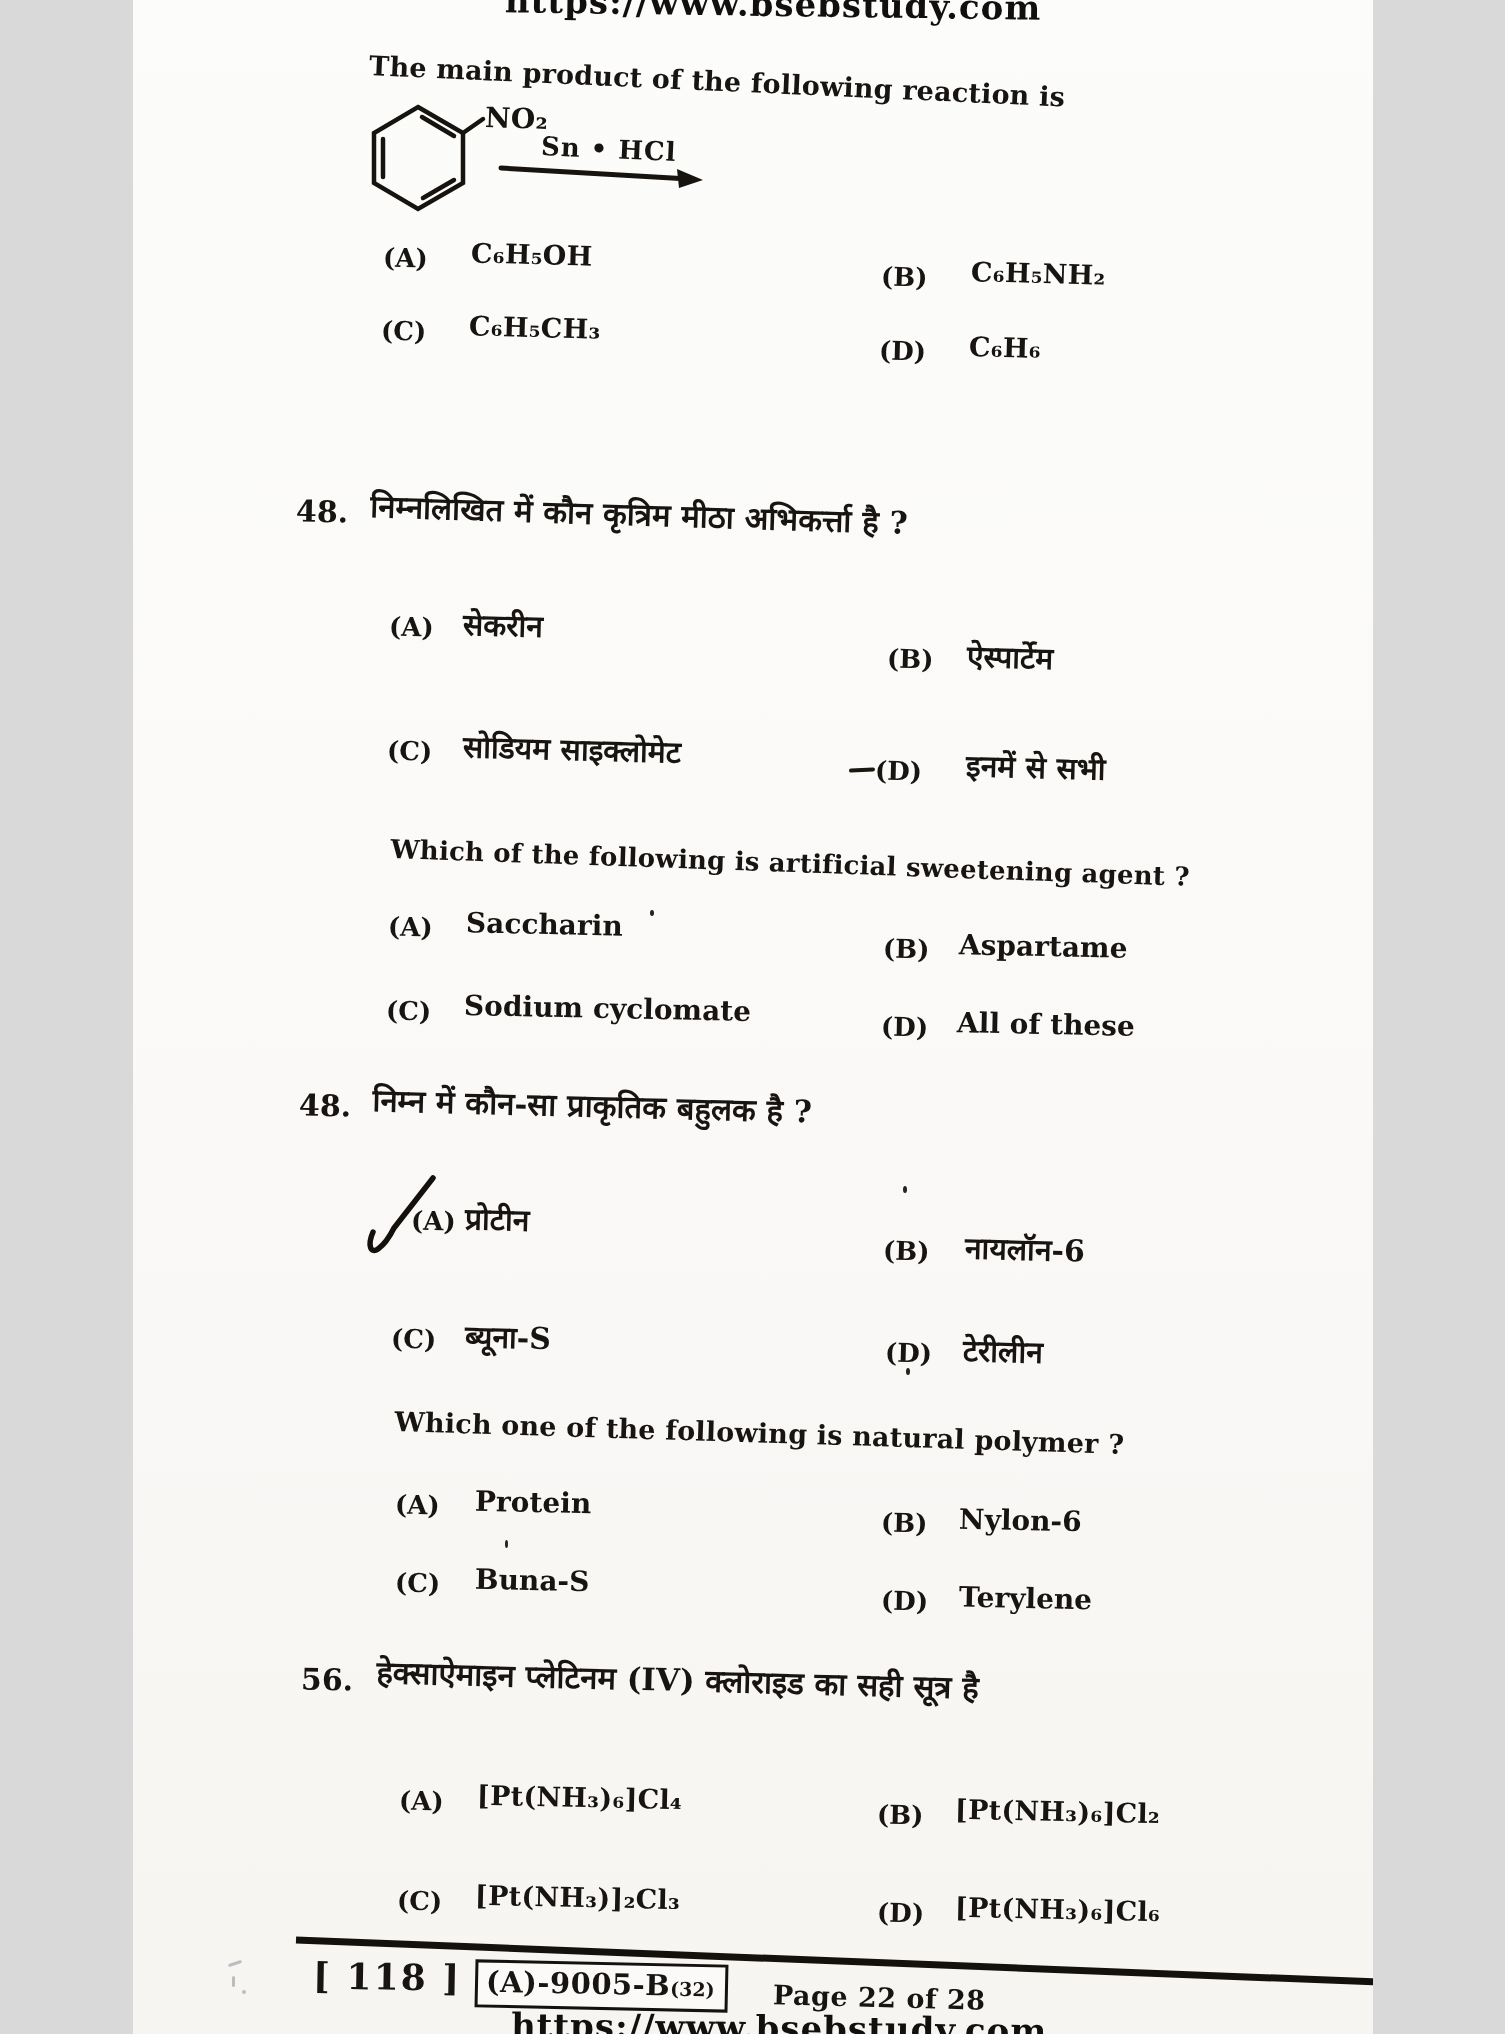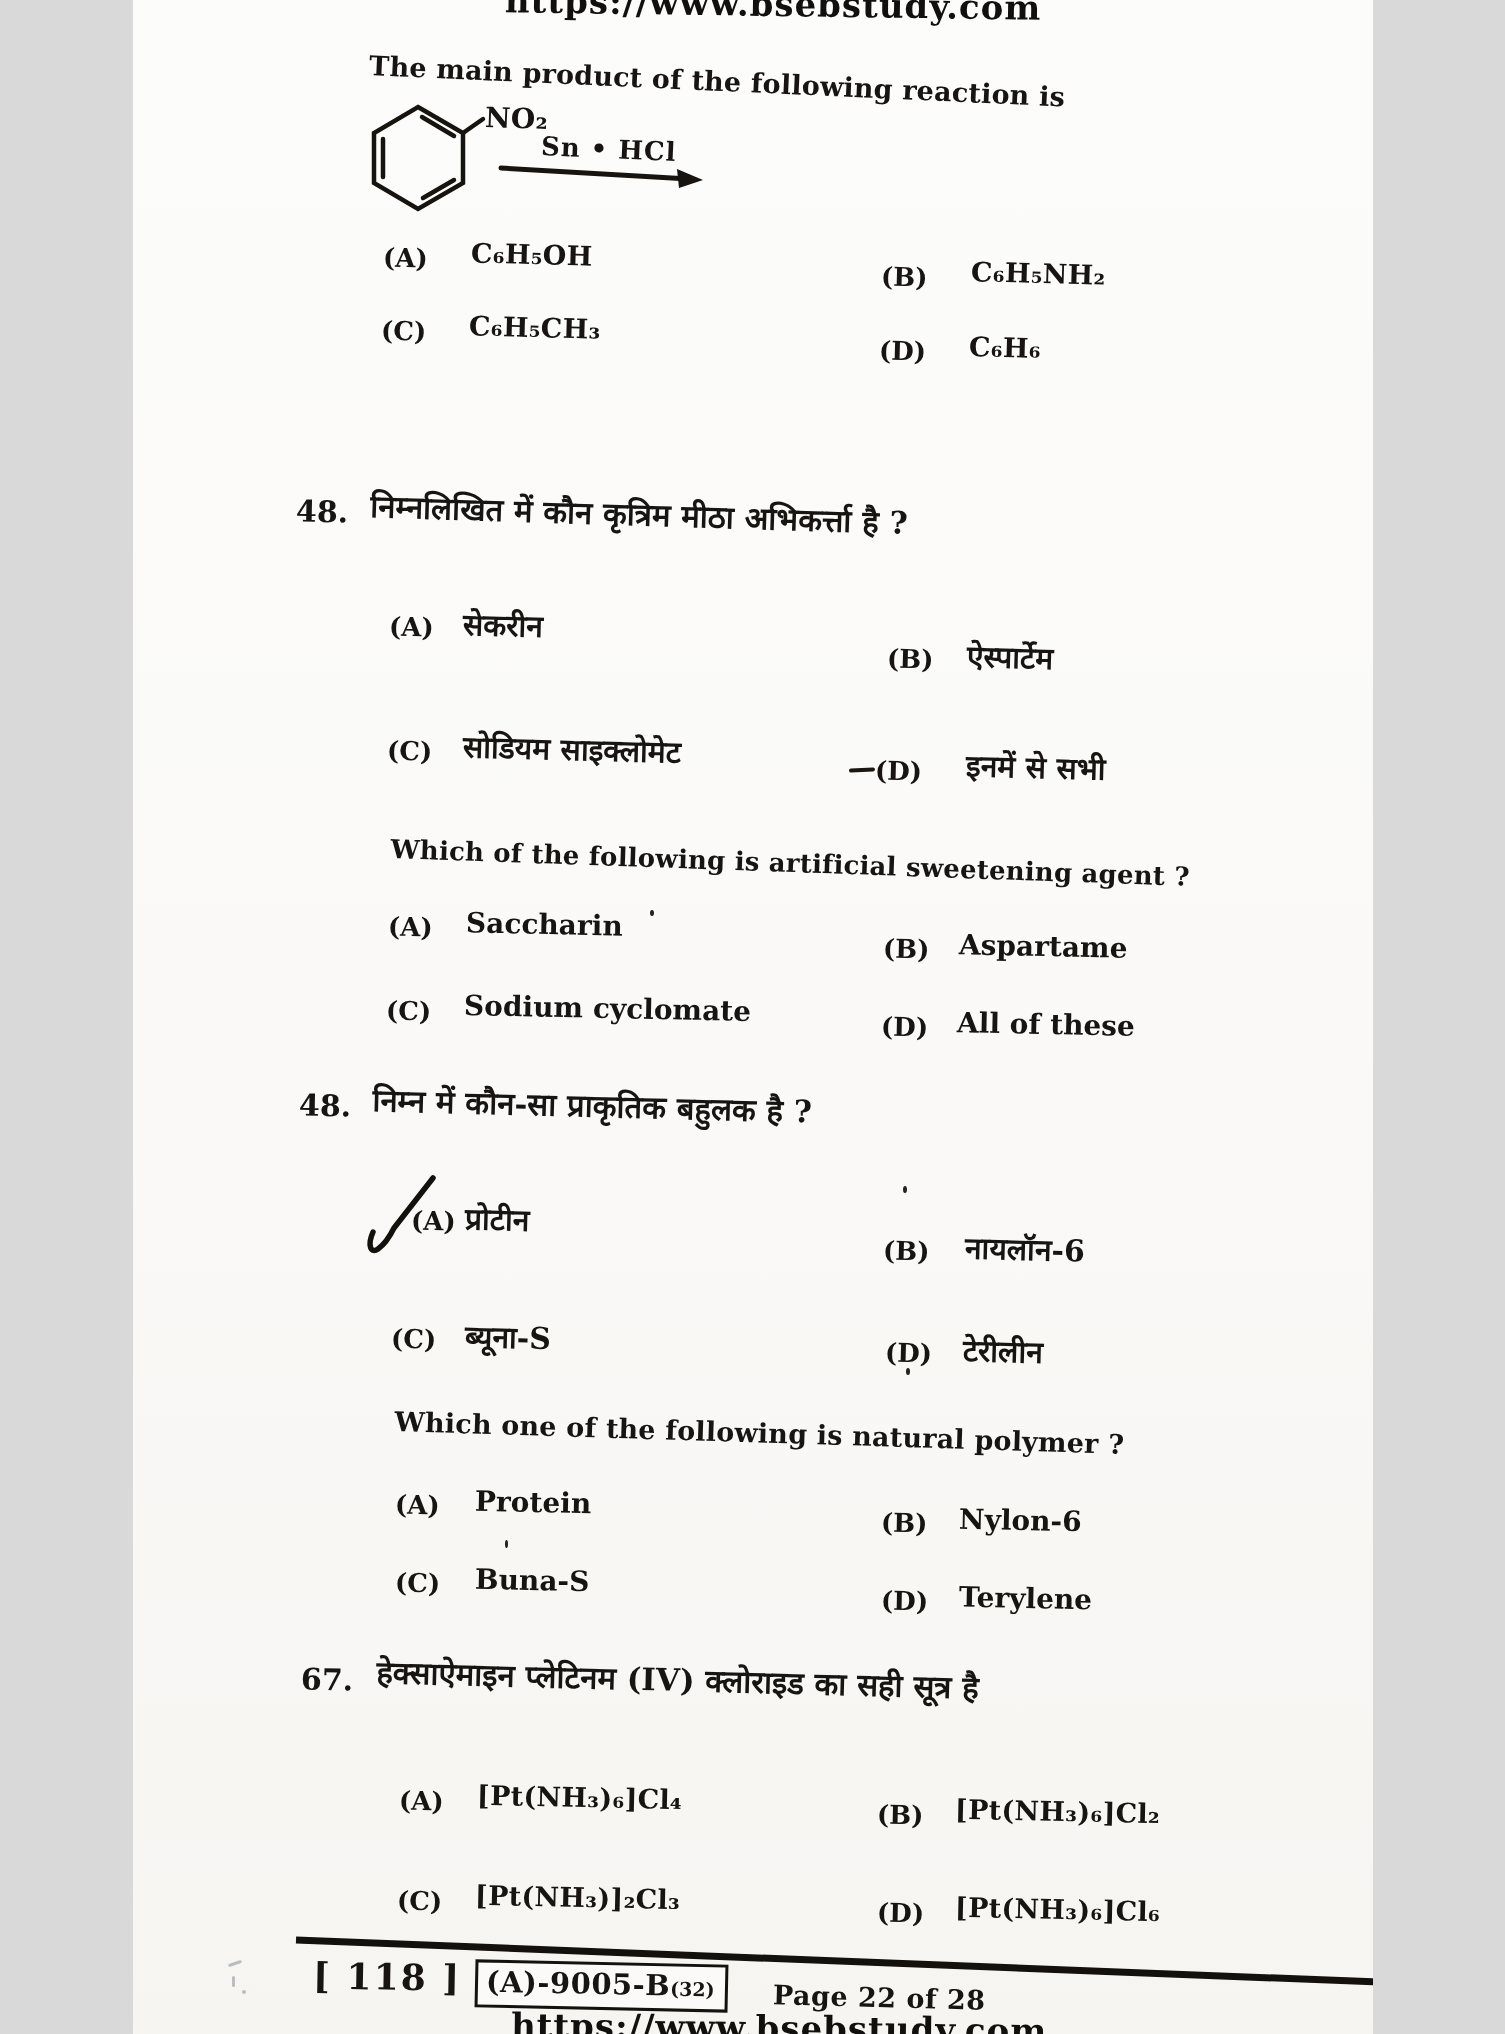--- a/index.html
+++ b/index.html
@@ -108,21 +108,21 @@
 
   <div class="abs lbl" style="left:262px;top:1490px;transform:rotate(1.2deg);">(A)</div>
   <div class="abs val nw" style="left:342px;top:1486px;transform:rotate(1.2deg);">Protein</div>
   <div class="abs lbl" style="left:748px;top:1508px;transform:rotate(1.2deg);">(B)</div>
   <div class="abs val nw" style="left:826px;top:1504px;transform:rotate(1.2deg);">Nylon-6</div>
   <div class="abs lbl" style="left:262px;top:1568px;transform:rotate(1.2deg);">(C)</div>
   <div class="abs val nw" style="left:342px;top:1564px;transform:rotate(1.2deg);">Buna-S</div>
   <div class="abs lbl" style="left:748px;top:1586px;transform:rotate(1.2deg);">(D)</div>
   <div class="abs val nw" style="left:826px;top:1582px;transform:rotate(1.2deg);">Terylene</div>
 
-  <div class="abs qnum" style="left:168px;top:1662px;transform:rotate(1deg);">67.</div>
+  <div class="abs qnum" style="left:168px;top:1662px;transform:rotate(1deg);">56.</div>
   <div class="abs q-hi nw" style="left:244px;top:1650px;transform:rotate(1.5deg);transform-origin:left top;">हेक्साऐमाइन प्लेटिनम (IV) क्लोराइड का सही सूत्र है</div>
 
   <div class="abs lbl" style="left:266px;top:1786px;transform:rotate(1.2deg);">(A)</div>
   <div class="abs chem nw" style="left:344px;top:1782px;transform:rotate(1.2deg);">[Pt(NH₃)₆]Cl₄</div>
   <div class="abs lbl" style="left:744px;top:1800px;transform:rotate(1.2deg);">(B)</div>
   <div class="abs chem nw" style="left:822px;top:1796px;transform:rotate(1.2deg);">[Pt(NH₃)₆]Cl₂</div>
   <div class="abs lbl" style="left:264px;top:1886px;transform:rotate(1.2deg);">(C)</div>
   <div class="abs chem nw" style="left:342px;top:1882px;transform:rotate(1.2deg);">[Pt(NH₃)]₂Cl₃</div>
   <div class="abs lbl" style="left:744px;top:1898px;transform:rotate(1.2deg);">(D)</div>
   <div class="abs chem nw" style="left:822px;top:1894px;transform:rotate(1.2deg);">[Pt(NH₃)₆]Cl₆</div>

